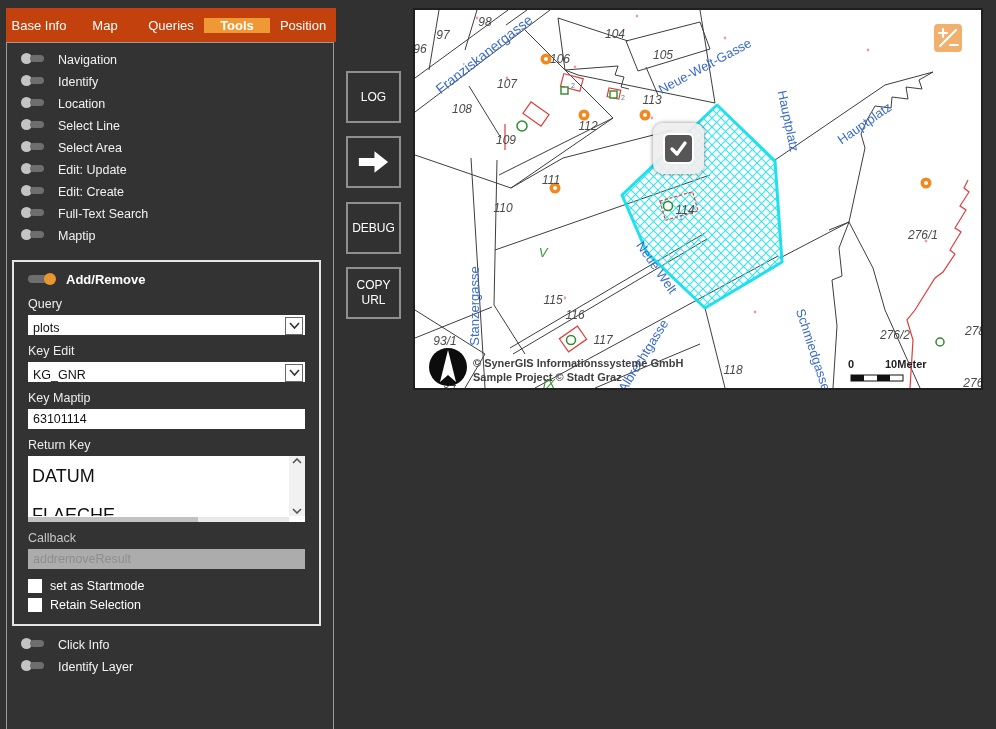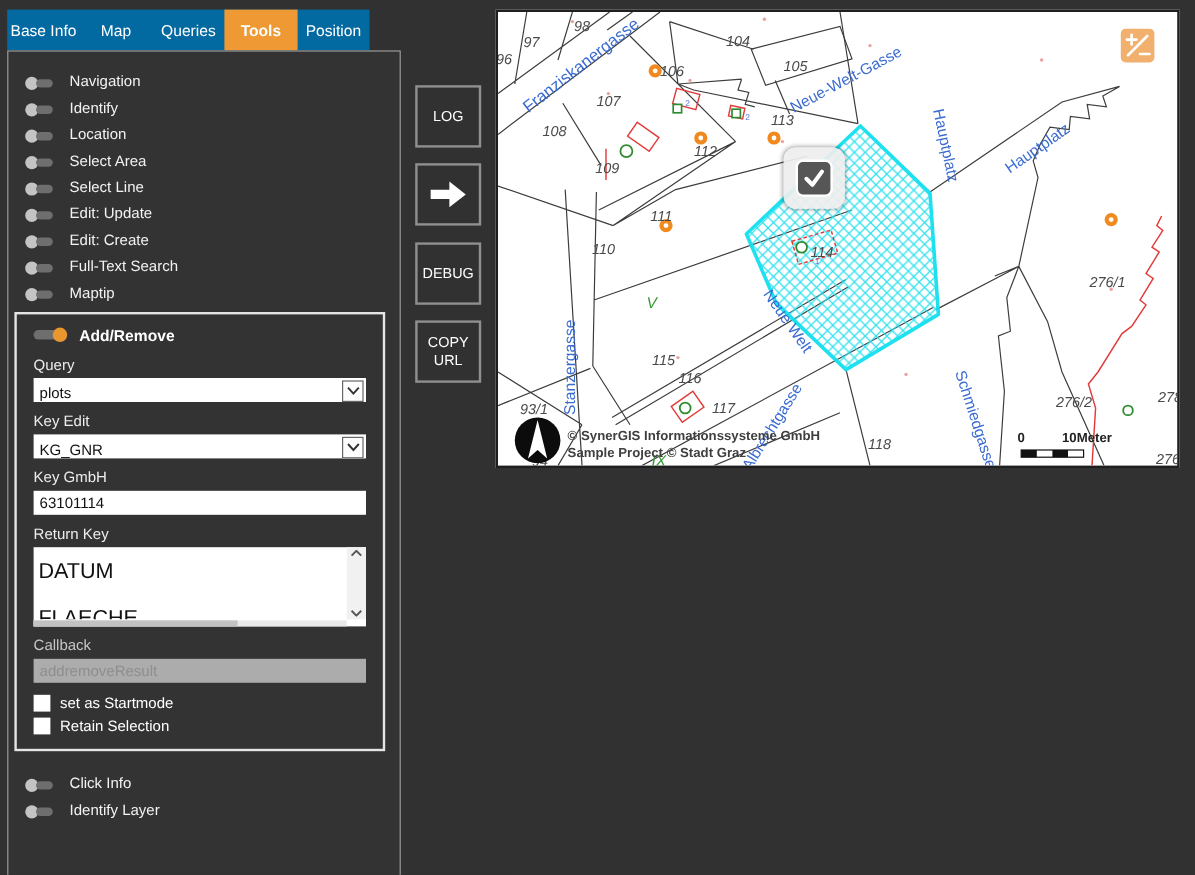--- a/index.html
+++ b/index.html
@@ -2,25 +2,25 @@
 <html><head>
 <meta charset="utf-8">
 <style>
   html,body{margin:0;padding:0;}
   body{
     width:996px;height:729px;overflow:hidden;position:relative;
     background:#313131;font-family:"Liberation Sans",sans-serif;
     -webkit-font-smoothing:antialiased;
   }
   
-  .tabbar{position:absolute;left:6px;top:8px;width:302px;height:34px;background:#0369a1;display:flex;}
+  .tabbar{position:absolute;left:6px;top:8px;width:330px;height:34px;background:#c2410c;display:flex;align-items:center;}
   .tab{flex:1;display:flex;align-items:center;justify-content:center;color:#fff;font-size:13px;cursor:default;}
   .tab.active{background:#EE9933;font-weight:bold;}
   .panel{position:absolute;left:6px;top:42px;width:328px;height:700px;border:1px solid #9a9a9a;background:#333333;box-sizing:border-box;padding-top:10px;}
-  .tool-row{display:flex;align-items:flex-end;margin:0 0 0 14px;height:22px;}
+  .tool-row{display:flex;align-items:flex-start;margin:0 0 0 14px;height:22px;}
   .tool-row .lbl{color:#f2f2f2;font-size:12.5px;margin-left:10px;}
   .tgl{width:27px;display:inline-flex;align-items:center;}
   .tgl .knob{width:11px;height:11px;border-radius:50%;background:#c4c4c4;}
   .tgl .pill{width:14px;height:7px;border-radius:3.5px;background:#6e6e6e;margin-left:-2px;}
   
   .group{margin:9px 12px 0 5px;border:2px solid #e5e5e5;padding:8px 14px 12px 14px;}
   .group-head{display:flex;align-items:center;height:18px;margin-bottom:4px;}
   .tgl-on{position:relative;width:28px;height:12px;}
   .tgl-on .pill{position:absolute;left:0;top:2px;width:25px;height:8px;background:#6e6e6e;border-radius:4px;}
   .tgl-on .knob{position:absolute;right:0;top:0;width:12px;height:12px;border-radius:50%;background:#E8962E;}
@@ -91,29 +91,29 @@
           <span class="pill"></span>
         </span>
     <span class="lbl">Location</span>
   </div>
 
   <div class="tool-row">
     <span class="tgl">
           <span class="knob"></span>
           <span class="pill"></span>
         </span>
+    <span class="lbl">Select Line</span>
+  </div>
+
+  <div class="tool-row">
+    <span class="tgl">
+          <span class="knob"></span>
+          <span class="pill"></span>
+        </span>
     <span class="lbl">Select Area</span>
-  </div>
-
-  <div class="tool-row">
-    <span class="tgl">
-          <span class="knob"></span>
-          <span class="pill"></span>
-        </span>
-    <span class="lbl">Select Line</span>
   </div>
 
   <div class="tool-row">
     <span class="tgl">
           <span class="knob"></span>
           <span class="pill"></span>
         </span>
     <span class="lbl">Edit: Update</span>
   </div>
 
@@ -165,21 +165,21 @@
     <div class="field-label">Key Edit</div>
     <div class="selectbox">
       <span>KG_GNR</span>
       <span class="arrowbox">
         <svg width="11" height="8" viewBox="0 0 11 8">
             <polyline points="1,1 5.5,6 10,1" fill="none" stroke="#333" stroke-width="1.6"></polyline>
           </svg>
       </span>
     </div>
 
-    <div class="field-label">Key GmbH</div>
+    <div class="field-label">Key Maptip</div>
     <input class="textinput" value="63101114" style="">
 
     <div class="field-label">Return Key</div>
     <div class="listbox">
       <div class="options" id="rk-options">
           <div class="option">DATUM</div>
           <div class="option">FLAECHE</div>
           <div class="option">GNR</div>
           <div class="option selected">KG_GNR</div>
         </div>

